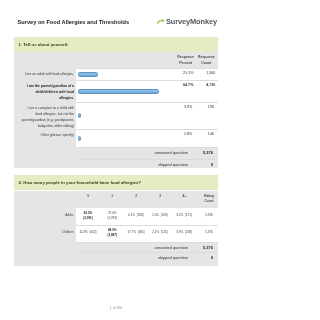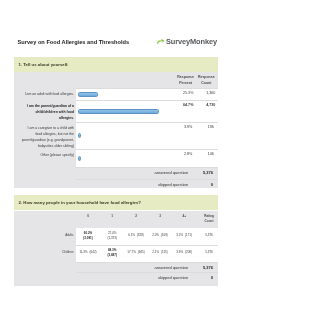--- a/index.html
+++ b/index.html
@@ -1,19 +1,19 @@
 <!DOCTYPE html>
 <html><head>
 <meta charset="utf-8">
 <title>Survey on Food Allergies and Thresholds</title>
 <style>
   html,body{margin:0;padding:0;background:#ffffff;}
   body{width:232px;height:320px;overflow:hidden;
        font-family:"Liberation Sans",sans-serif;color:#2b2b2b;}
-  #page{position:relative;width:232px;height:232px;background:#fff;margin-top:20px;}
+  #page{position:relative;width:232px;height:232px;background:#fff;}
 
   
   #doc-title{position:absolute;left:17.5px;top:19.4px;font-size:5.6px;font-weight:bold;
              letter-spacing:.03px;color:#1a1a1a;white-space:nowrap;}
   #brand{position:absolute;left:155.5px;top:17.4px;display:flex;align-items:center;gap:1.5px;}
   #brand svg{display:block;}
   #brand-name{font-size:7.4px;font-weight:bold;color:#55585a;letter-spacing:-0.1px;}
 
   
   .band{position:absolute;left:14px;width:204px;height:15px;background:#e6ebc4;}

